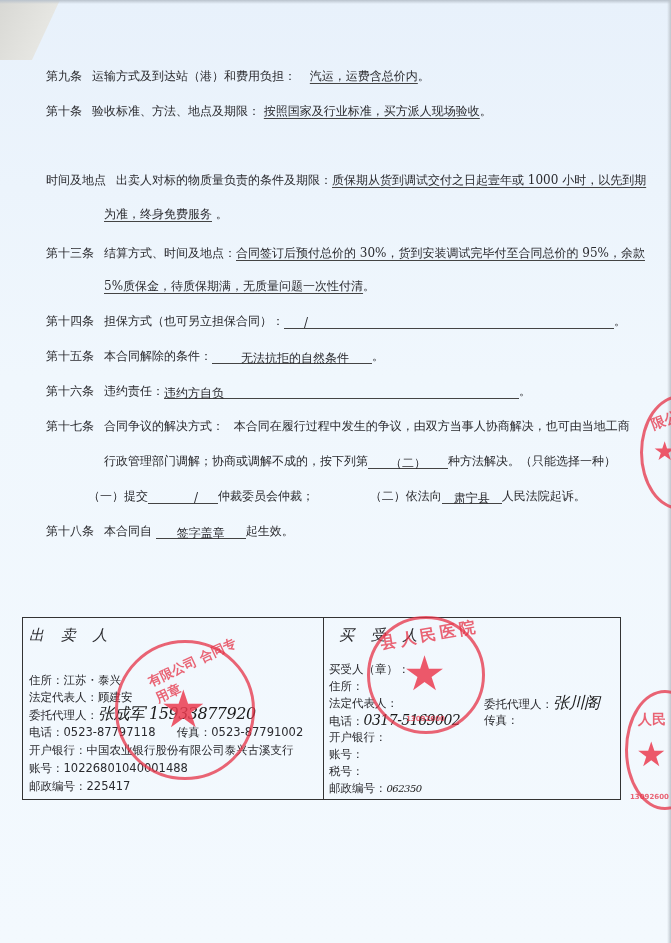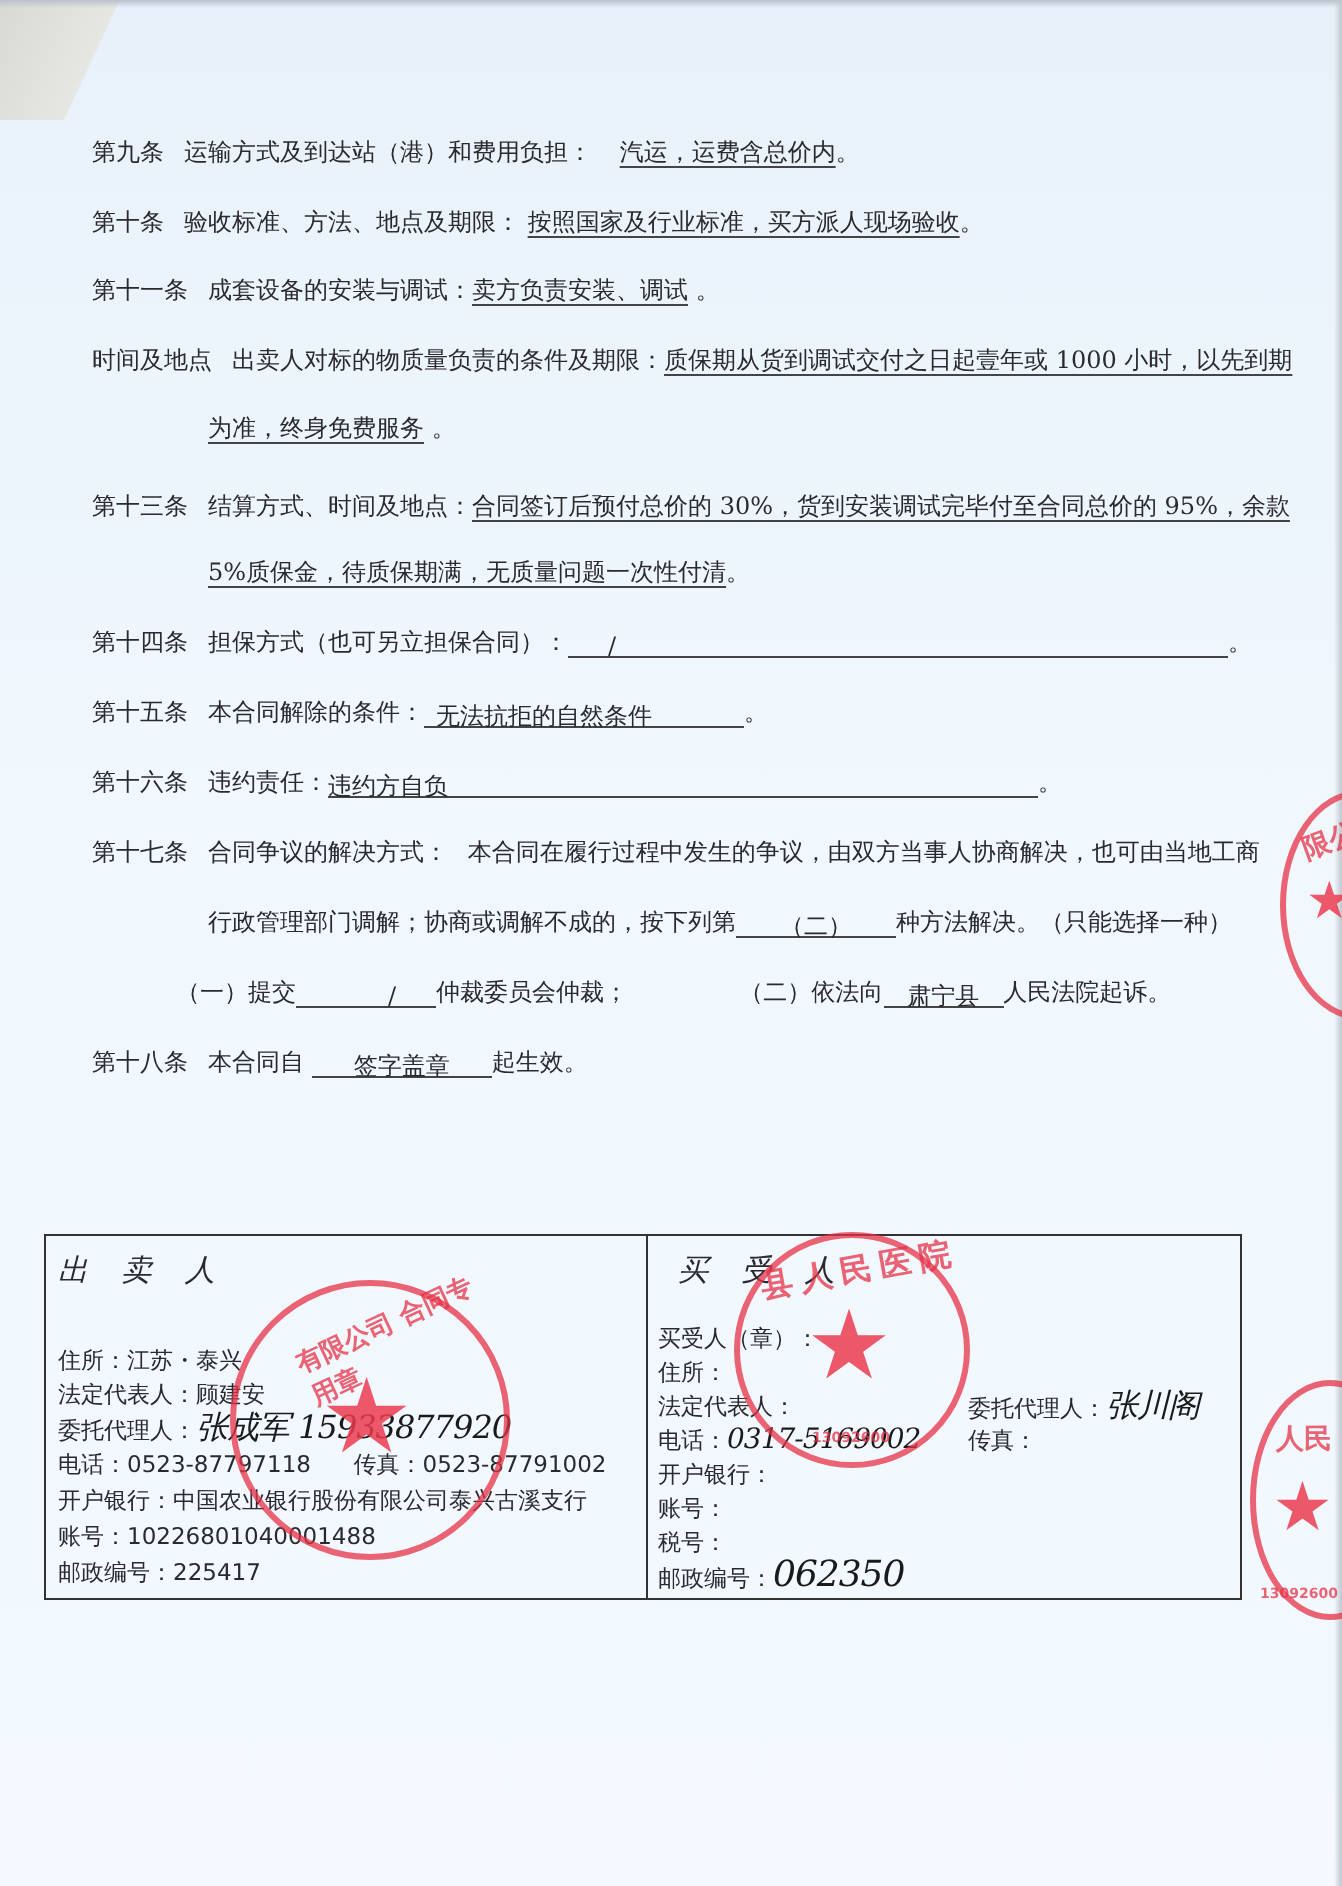--- a/index.html
+++ b/index.html
@@ -98,24 +98,20 @@
   <div class="clause" style="top:68px">
     <span class="no">第九条</span><span>运输方式及到达站（港）和费用负担：</span>
     <span class="u" style="padding-left:10px">汽运，运费含总价内</span><span>。</span>
   </div>
 
   <div class="clause" style="top:103px">
     <span class="no">第十条</span><span>验收标准、方法、地点及期限：</span>
     <span class="u">按照国家及行业标准，买方派人现场验收</span><span>。</span>
   </div>
 
-  <div class="clause" style="top:137px">
-    <span class="no">第十一条</span><span>成套设备的安装与调试：</span><span class="u">卖方负责安装、调试</span>
-    <span>。</span>
-  </div>
 
   <div class="clause" style="top:172px">
     <span class="no">时间及地点</span><span>出卖人对标的物质量负责的条件及期限：</span><span class="u">质保期从货到调试交付之日起壹年或 1000 小时，以先到期</span>
   </div>
   <div class="cont" style="top:206px">
     <span class="u">为准，终身免费服务</span>
     <span>。</span>
   </div>
 
   <div class="clause" style="top:245px">
@@ -123,21 +119,21 @@
   </div>
   <div class="cont" style="top:278px">
     <span class="u">5%质保金，待质保期满，无质量问题一次性付清</span><span>。</span>
   </div>
 
   <div class="clause" style="top:313px">
     <span class="no">第十四条</span><span>担保方式（也可另立担保合同）：</span><span class="blank" style="width:330px;text-align:left;padding-left:20px">/</span><span>。</span>
   </div>
 
   <div class="clause" style="top:348px">
-    <span class="no">第十五条</span><span>本合同解除的条件：</span><span class="blank" style="width:160px;text-align:left;padding-left:6px">无法抗拒的自然条件</span><span>。</span>
+    <span class="no">第十五条</span><span>本合同解除的条件：</span><span class="blank" style="width:160px;text-align:center;padding-left:6px">无法抗拒的自然条件</span><span>。</span>
   </div>
 
   <div class="clause" style="top:383px">
     <span class="no">第十六条</span><span>违约责任：</span><span class="blank" style="width:355px;text-align:left">违约方自负</span><span>。</span>
   </div>
 
   <div class="clause" style="top:418px">
     <span class="no">第十七条</span><span>合同争议的解决方式：</span>
     <span style="padding-left:6px">本合同在履行过程中发生的争议，由双方当事人协商解决，也可由当地工商</span>
   </div>
@@ -210,21 +206,21 @@
       <div class="row" style="top:112px">
         <span>开户银行：</span>
       </div>
       <div class="row" style="top:129px">
         <span>账号：</span>
       </div>
       <div class="row" style="top:146px">
         <span>税号：</span>
       </div>
       <div class="row" style="top:163px">
-        <span>邮政编号：</span><span class="hand" style="font-size:18px">062350</span>
+        <span>邮政编号：</span><span class="hand" style="font-size:10px">062350</span>
       </div>
     </div>
   </div>
 
   <div class="stamp" style="left:115px; top:640px; width:140px; height:140px;">
     <span class="star" style="left:42px; top:40px; font-size:52px;">★</span>
     <span class="txt" style="left:30px; top:8px; font-size:13px; transform:rotate(-25deg);">有限公司 合同专用章</span>
   </div>
 
   <div class="stamp" style="left:367px; top:616px; width:118px; height:118px;">

